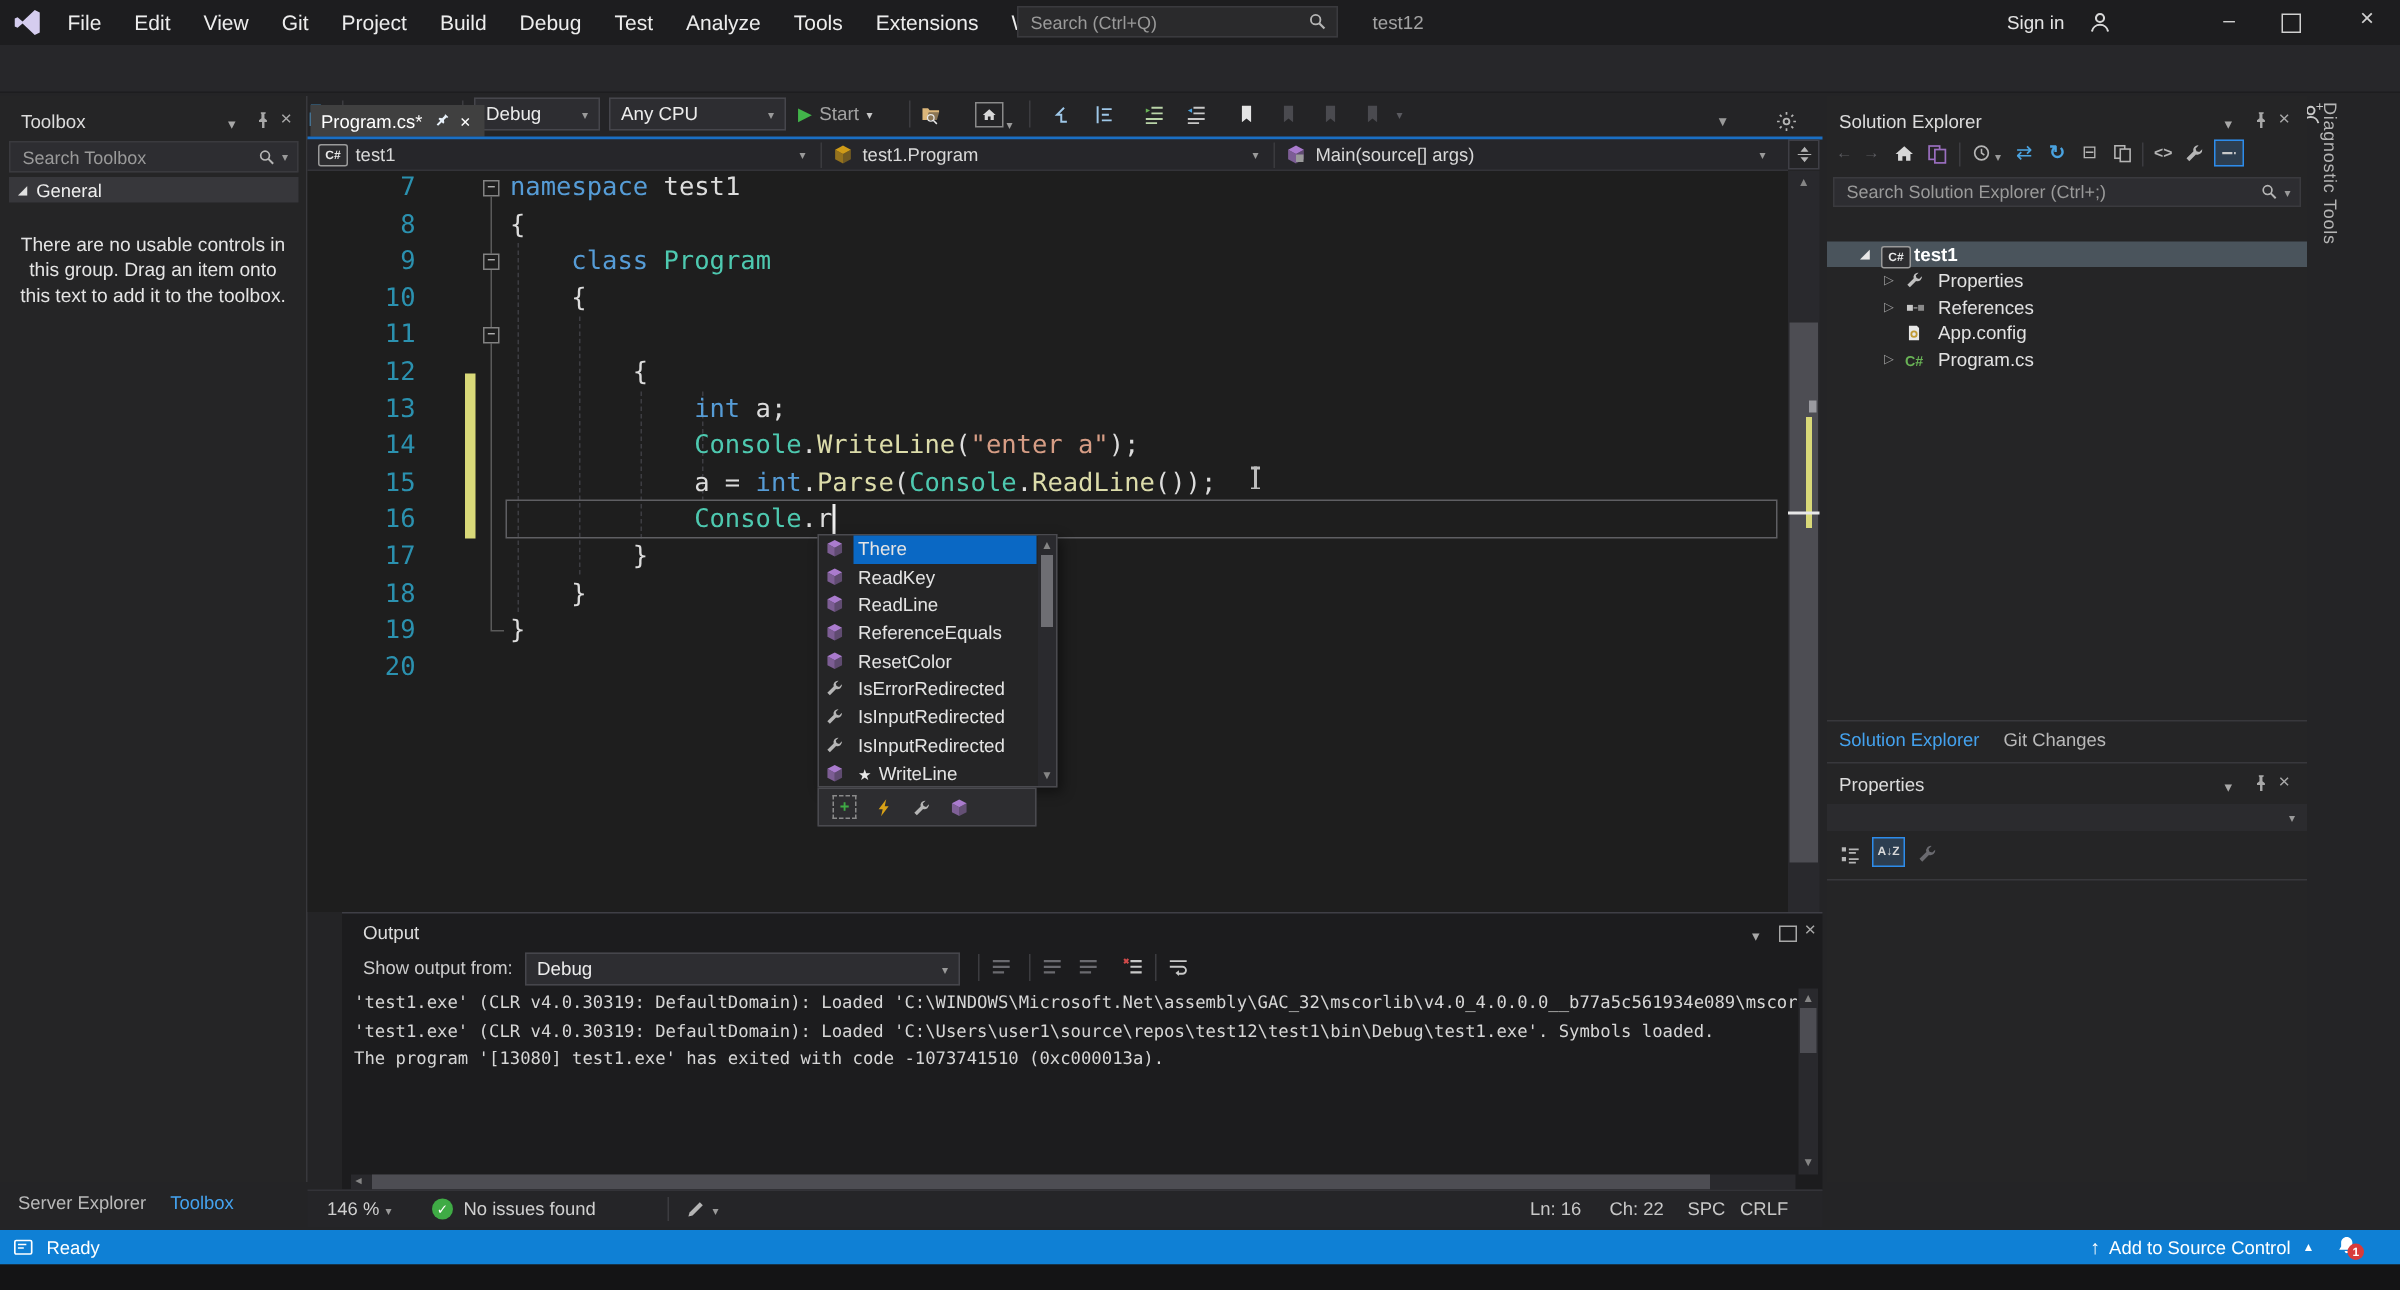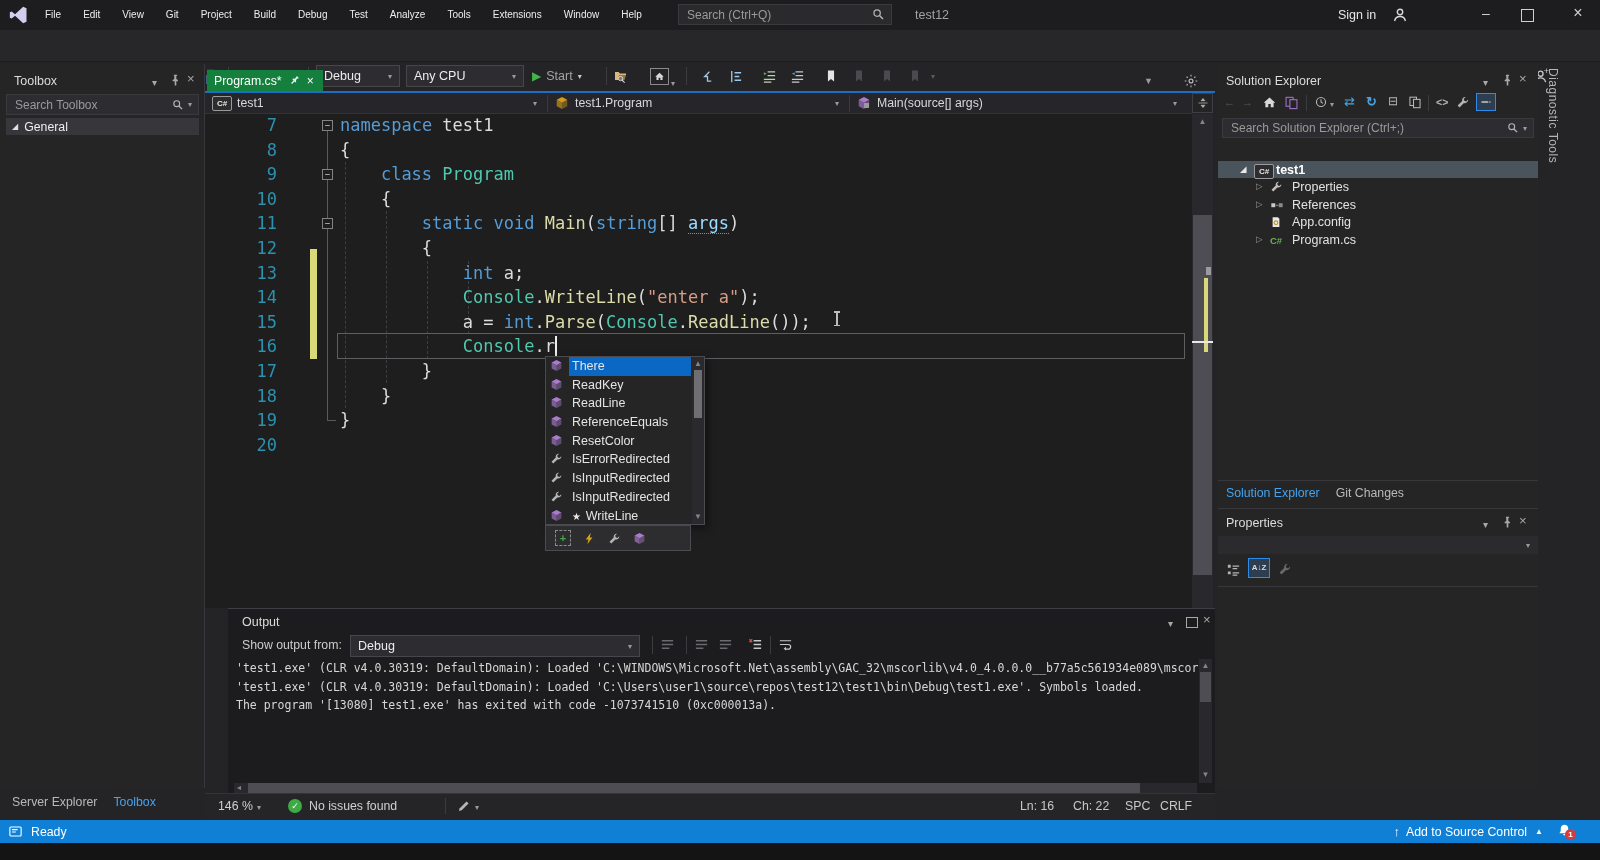--- a/index.html
+++ b/index.html
@@ -2,21 +2,21 @@
 <html><head>
 <meta charset="utf-8">
 <style>
   html,body{margin:0;padding:0;background:#101011;}
   #app{position:relative;width:1600px;height:860px;background:#242426;overflow:hidden;
        font-family:"Liberation Sans",sans-serif;color:#ddd;-webkit-font-smoothing:antialiased;}
   .r{position:absolute;}
   .flex{display:flex;align-items:center;}
   
   #titlebar{left:0;top:0;width:1600px;height:30px;background:#1d1d1f;}
-  .menu-item{padding:0 11px;font-size:10px;color:#ededed;line-height:30px;cursor:default;}
+  .menu-item{padding:0 11px;font-size:14px;color:#ededed;line-height:30px;cursor:default;}
   #qsearch{left:678px;top:4px;width:214px;height:21px;background:#2a2a2c;border:1px solid #3a3a3e;box-sizing:border-box;display:flex;align-items:center;padding:0 6px;}
   #qsearch input{flex:1;background:transparent;border:none;outline:none;color:#c8c8c8;font-size:12px;font-family:"Liberation Sans",sans-serif;}
   input::placeholder{color:#9a9a9a;opacity:1;}
   #toolbar{left:0;top:30px;width:1600px;height:32px;background:#27272a;border-bottom:1px solid #1d1d1f;box-sizing:border-box;}
   .tbi{position:absolute;top:35px;width:22px;height:22px;display:flex;align-items:center;justify-content:center;}
   .combo{position:absolute;background:#2d2d31;border:1px solid #46464c;height:22px;box-sizing:border-box;display:flex;align-items:center;padding:0 7px;font-size:12.5px;color:#ececec;}
   .combo .dd{margin-left:auto;}
   .dd{color:#9a9a9a;font-size:8px;}
   .sepv{position:absolute;top:37px;width:1px;height:18px;background:#3c3c40;}
   
@@ -331,28 +331,29 @@
       <input placeholder="Search Toolbox" style="">
       <svg width="12" height="12" viewBox="0 0 16 16" style="color:#b5b5b5">
           <use href="#ic-search"></use>
         </svg>
       <span class="dd" style="margin-left:4px">▾</span>
     </div>
     <div class="r flex" style="left:6px;top:54px;width:193px;height:17px;background:#37373b;padding-left:6px;box-sizing:border-box;gap:6px">
       <span style="font-size:8px;color:#e0e0e0">◢</span>
       <span style="font-size:12.3px;color:#eeeeee">General</span>
     </div>
+    <div class="r" style="left:8px;top:90px;width:188px;text-align:center;font-size:12.8px;line-height:17px;color:#e4e4e4">There are no usable controls in this group. Drag an item onto this text to add it to the toolbox.</div>
 
     <div class="r flex" style="left:4px;top:727px">
       <span class="tooltab">Server Explorer</span>
       <span class="tooltab active">Toolbox</span>
     </div>
   </div>
 
-  <div class="r flex" style="left:207px;top:70px;width:116px;height:21px;background:#15803d;padding:4px 7px;box-sizing:border-box;gap:7px">
+  <div class="r flex" style="left:207px;top:70px;width:116px;height:21px;background:#404040;padding:4px 7px;box-sizing:border-box;gap:7px">
     <span style="font-size:12.3px;color:#ffffff">Program.cs*</span>
     <svg width="11" height="11" viewBox="0 0 16 16" style="color:#e8f1fa;transform:rotate(45deg)">
         <use href="#ic-pin"></use>
       </svg>
     <span style="color:#ffffff;font-size:12px">×</span>
   </div>
   <span class="r" style="left:1144px;top:76px;color:#9a9a9a;font-size:9px">▼</span>
   <svg class="r" style="left:1184px;top:74px;color:#b5b5b5" width="14" height="14" viewBox="0 0 16 16">
       <use href="#ic-gear"></use>
     </svg>
@@ -670,21 +671,20 @@
     <div class="code-text" style="top:113px;left:340px"><span class="kw">namespace</span><span class="pl"> test1</span></div>
     <div class="ln-num" style="top:137.6px">8</div>
     <div class="code-text" style="top:137.6px;left:340px"><span class="pl">{</span></div>
     <div class="ln-num" style="top:162.2px">9</div>
     <div class="fold-box" style="top:169.2px">−</div>
     <div class="code-text" style="top:162.2px;left:380.92px"><span class="kw">class</span><span class="pl"> </span><span class="ty">Program</span></div>
     <div class="ln-num" style="top:186.8px">10</div>
     <div class="code-text" style="top:186.8px;left:380.92px"><span class="pl">{</span></div>
     <div class="ln-num" style="top:211.4px">11</div>
     <div class="fold-box" style="top:218.4px">−</div>
-    <div class="code-text" style="top:211.4px;left:421.84000000000003px"><span class="kw">static</span><span class="pl"> </span><span class="kw">void</span><span class="pl"> </span><span class="me">Main</span><span class="pl">(</span><span class="kw">string</span><span class="pl">[] </span><span class="pa">args</span><span class="pl">)</span></div>
     <div class="ln-num" style="top:236px">12</div>
     <div class="code-text" style="top:236px;left:421.84000000000003px"><span class="pl">{</span></div>
     <div class="ln-num" style="top:260.6px">13</div>
     <div class="code-text" style="top:260.6px;left:462.76px"><span class="kw">int</span><span class="pl"> a;</span></div>
     <div class="ln-num" style="top:285.20000000000005px">14</div>
     <div class="code-text" style="top:285.20000000000005px;left:462.76px"><span class="ty">Console</span><span class="pl">.</span><span class="me">WriteLine</span><span class="pl">(</span><span class="st">"enter a"</span><span class="pl">);</span></div>
     <div class="ln-num" style="top:309.8px">15</div>
     <div class="code-text" style="top:309.8px;left:462.76px"><span class="pl">a = </span><span class="kw">int</span><span class="pl">.</span><span class="me">Parse</span><span class="pl">(</span><span class="ty">Console</span><span class="pl">.</span><span class="me">ReadLine</span><span class="pl">());</span></div>
     <div class="ln-num" style="top:334.4px">16</div>
     <div class="cur-line" style="top:333.4px"></div>

